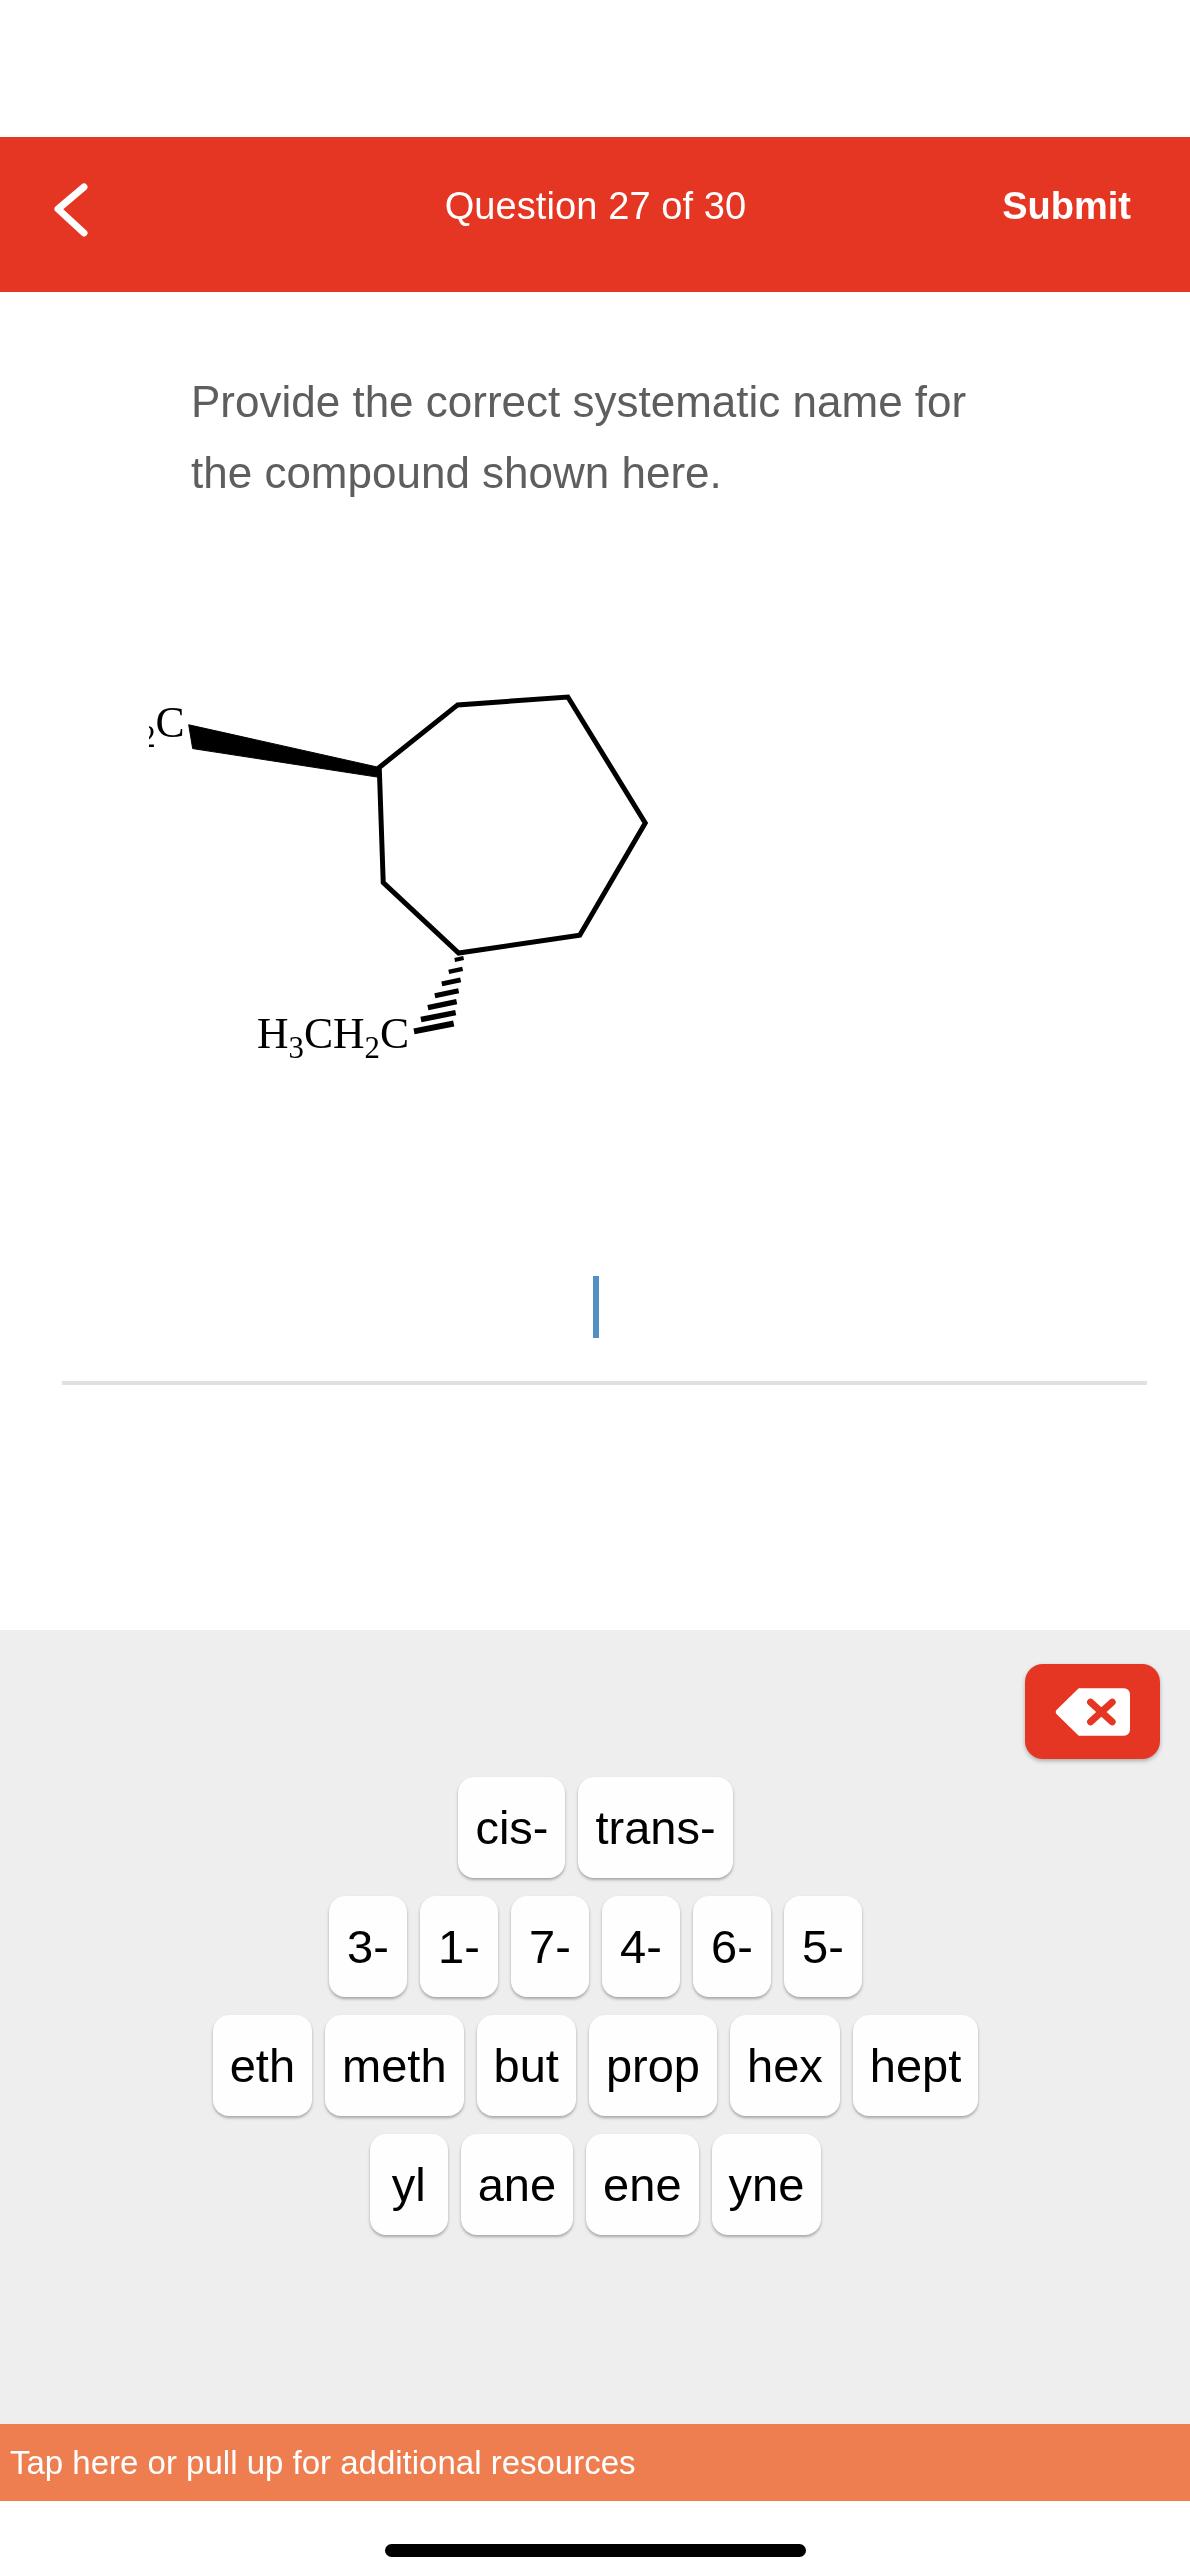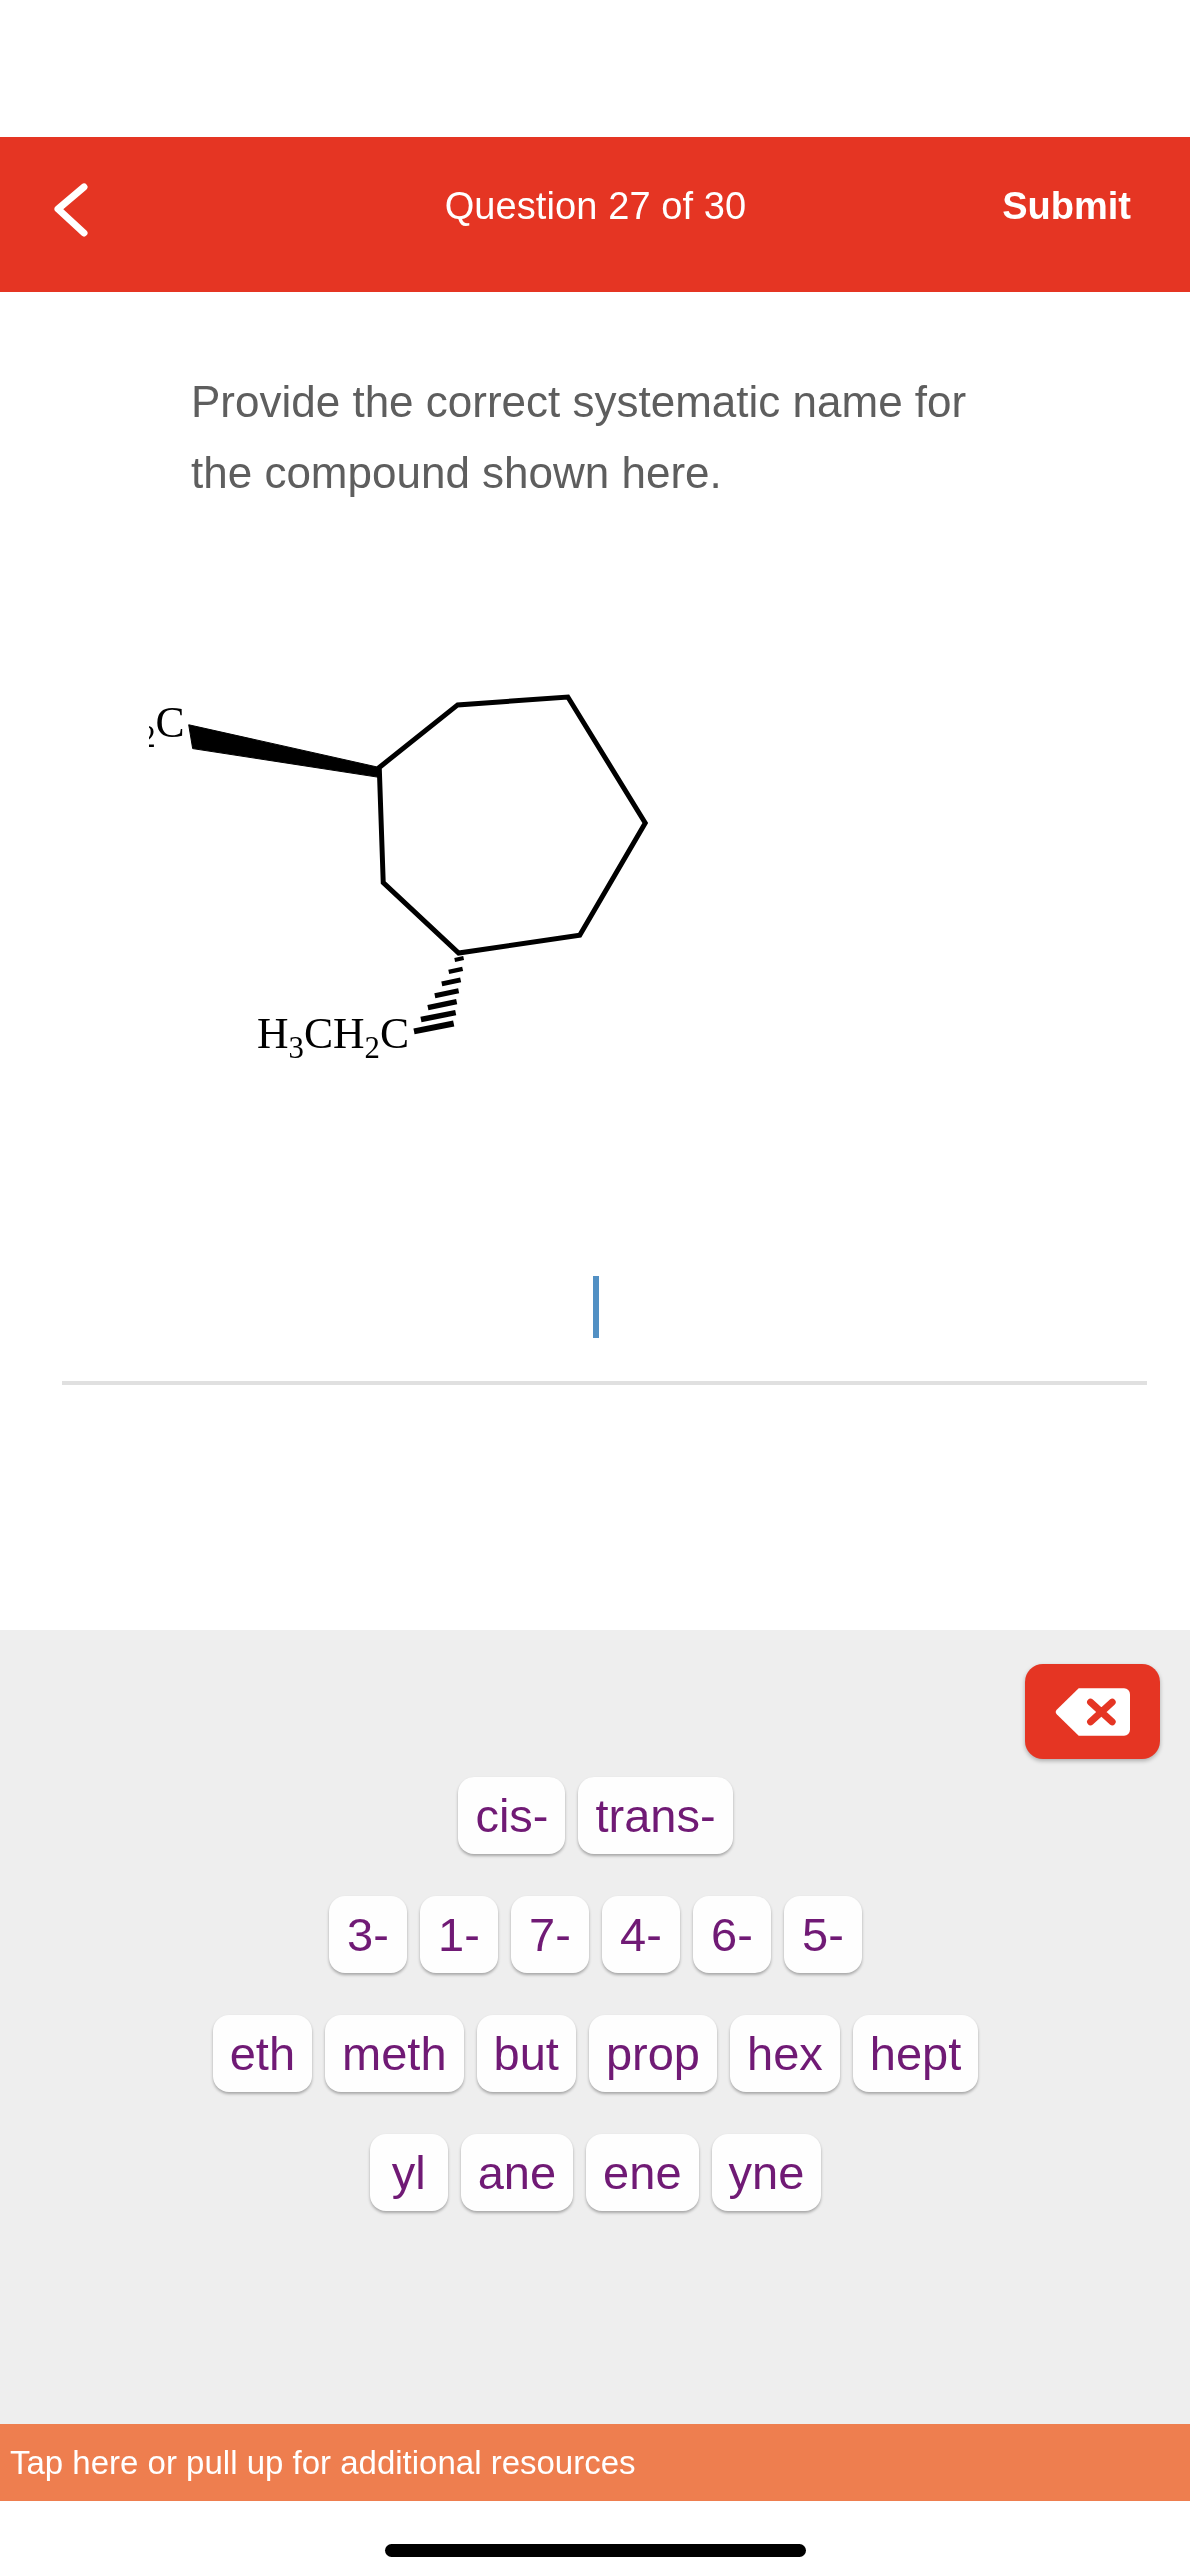--- a/index.html
+++ b/index.html
@@ -114,28 +114,28 @@
   }
   .kb-row {
     display: flex;
     justify-content: center;
     align-items: flex-start;
     gap: 13px;
     height: 119px;
   }
   .kb-key {
     background: #FEFEFE;
-    color: #701a75;
+    color: #000000;
     border-radius: 16px;
     box-shadow: 0 2px 3px rgba(0,0,0,0.30);
     font-size: 47px;
     line-height: 1;
     height: 77px;
     min-width: 44px;
-    padding: 0 17px;
+    padding: 12px 17px;
     display: flex; align-items: center; justify-content: center;
     cursor: pointer;
     white-space: nowrap;
   }
 
   
   .resource-bar {
     position: absolute; top: 2424px; left: 0;
     width: 1191px; height: 77px;
     background: #EE7E4F;

